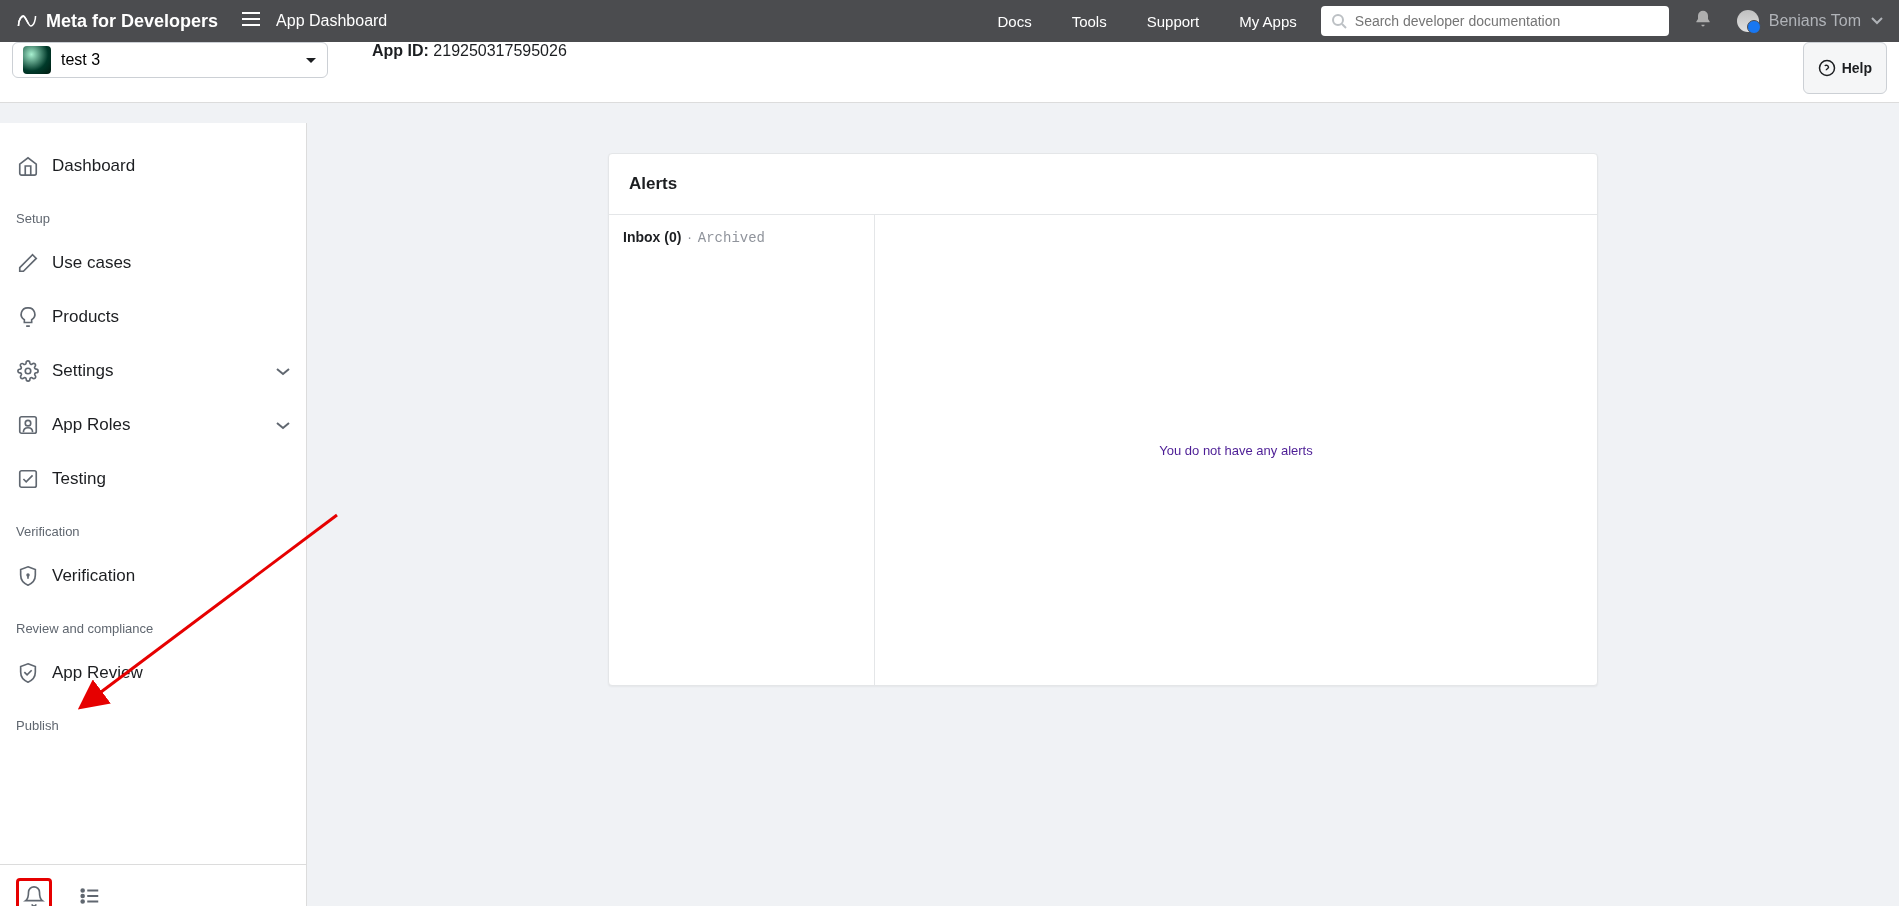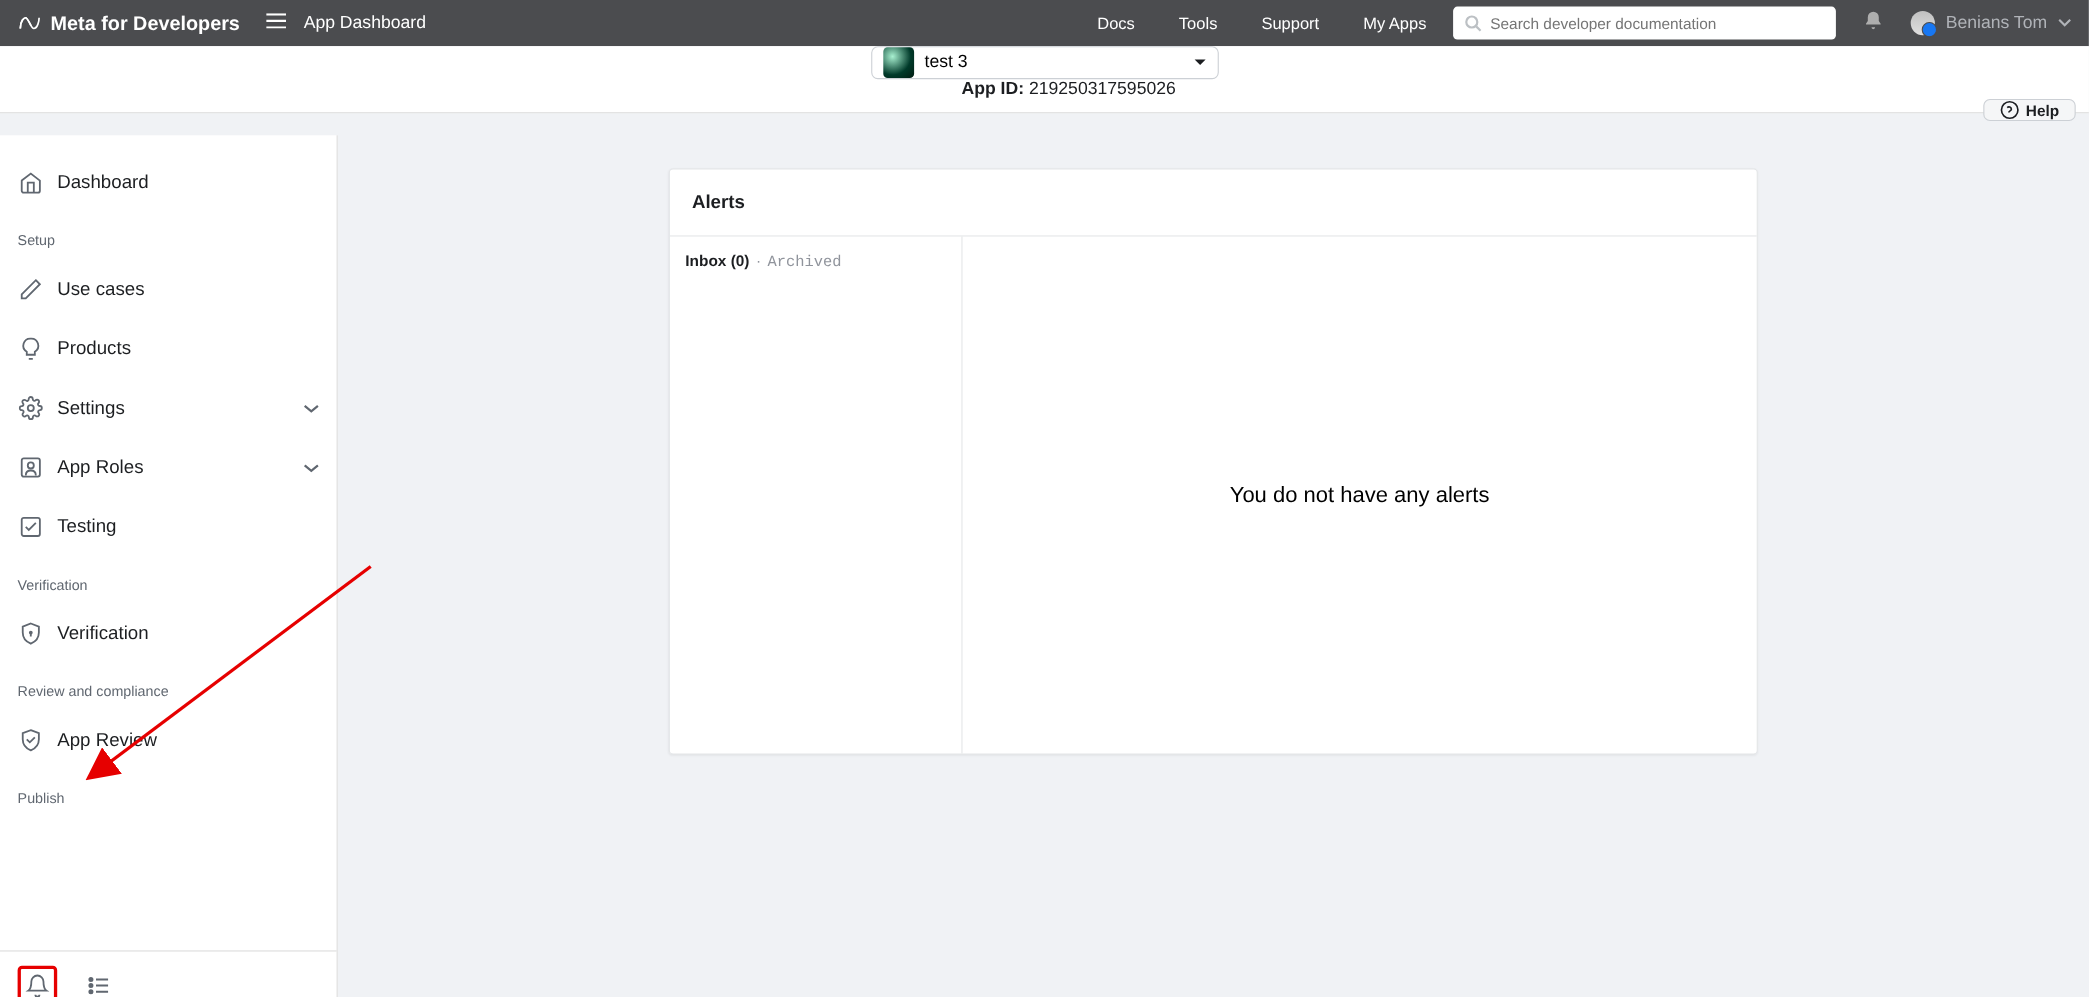--- a/index.html
+++ b/index.html
@@ -14,21 +14,21 @@
     .top-nav { display: flex; gap: 40px; margin-left: auto; margin-right: 24px; font-size: 15px; }
     .top-nav span { cursor: pointer; }
     .search-box { width: 348px; height: 30px; background: #fff; border-radius: 4px; display: flex; align-items: center; padding: 0 10px; margin-right: 24px; }
     .search-box input { border: none; outline: none; width: 100%; font-size: 14px; color: #606770; margin-left: 8px; }
     .header-bell { margin-right: 24px; color: #aeaeae; cursor: pointer; }
     .user-section { display: flex; align-items: center; gap: 10px; color: #b0b3b8; cursor: pointer; }
     .avatar { width: 22px; height: 22px; border-radius: 50%; background: linear-gradient(#c0c0c0,#e0e0e0); position: relative; }
     .avatar::after { content: ''; position: absolute; right: -2px; bottom: -2px; width: 12px; height: 12px; background: #1877f2; border-radius: 50%; border: 1px solid #4b4c4f; }
     
     
-    .sub-header { height: 61px; background: #fff; border-bottom: 1px solid #dcdcdc; display: flex; align-items: center; padding: 0 12px; flex-direction: column; }
+    .sub-header { height: 61px; background: #fff; border-bottom: 1px solid #dcdcdc; display: flex; padding: 0 12px; }
     .app-selector { width: 316px; height: 36px; border: 1px solid #ccd0d5; border-radius: 6px; display: flex; align-items: center; padding: 0 10px; cursor: pointer; }
     .app-icon { width: 28px; height: 28px; border-radius: 4px; background: radial-gradient(circle at 30% 30%, #a8f0d0, #003a2a 60%, #001a10); margin-right: 10px; }
     .app-selector .caret { margin-left: auto; }
     .app-id-section { margin-left: 44px; font-size: 16px; color: #1c1e21; }
     .app-id-section .label { font-weight: 600; }
     .help-btn { margin-left: auto; height: 52px; padding: 0 14px; border: 1px solid #ccd0d5; border-radius: 6px; background: #f5f6f7; display: flex; align-items: center; gap: 6px; font-size: 14px; font-weight: 600; cursor: pointer; color: #1c1e21; }
     
     
     .main-layout { display: flex; height: calc(100vh - 103px); margin-top: 20px; }
     
@@ -46,21 +46,21 @@
     
     .content-area { flex: 1; padding: 30px 40px; position: relative; }
     .alerts-panel { max-width: 990px; margin: 0 auto; background: #fff; border: 1px solid #e4e6e8; border-radius: 4px; height: 533px; display: flex; flex-direction: column; box-shadow: 0 1px 2px rgba(0,0,0,0.05); }
     .alerts-header { padding: 20px 20px; border-bottom: 1px solid #e4e6e8; font-size: 17px; font-weight: 600; color: #1c1e21; }
     .alerts-body { flex: 1; display: flex; }
     .alerts-list-col { width: 266px; border-right: 1px solid #e4e6e8; padding: 14px 14px; }
     .inbox-tabs { font-size: 14px; }
     .inbox-active { font-weight: 600; color: #1c1e21; }
     .inbox-sep { color: #90949c; margin: 0 2px; }
     .inbox-archived { color: #90949c; cursor: pointer; font-family: Liberation Mono, monospace; }
-    .alerts-empty { flex: 1; display: flex; align-items: center; justify-content: center; font-size: 20px; color: #000000; }
+    .alerts-empty { flex: 1; display: flex; align-items: center; justify-content: center; font-size: 13px; color: #4c1d95; }
     
     
     .red-arrow { position: absolute; left: -250px; top: 382px; pointer-events: none; }
     
     svg { flex-shrink: 0; }
   </style>
 </head>
 <body>
 
 <div class="top-header">

